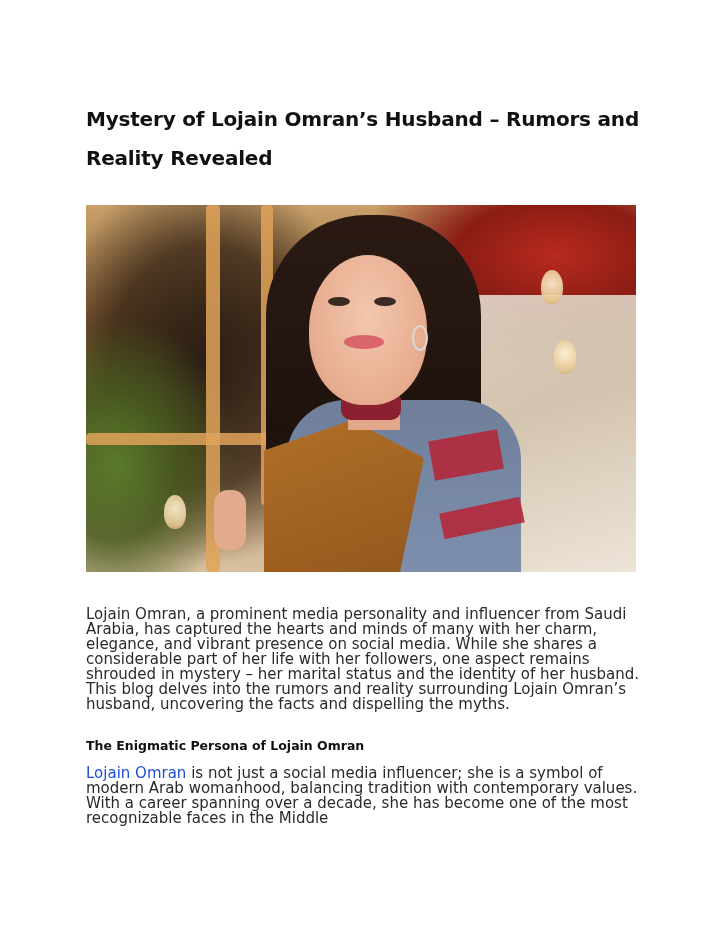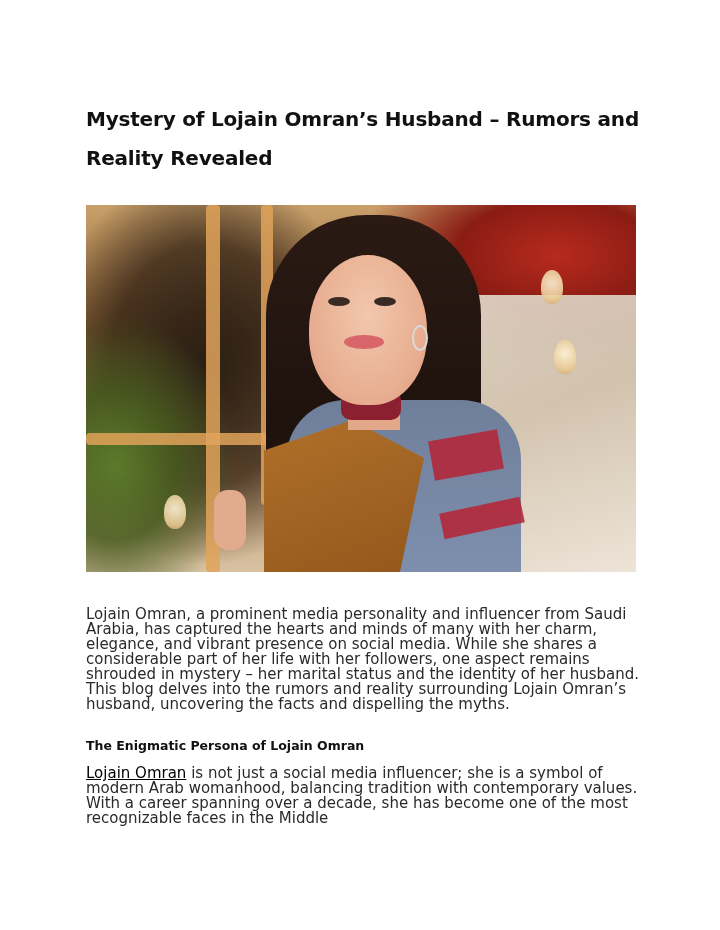--- a/index.html
+++ b/index.html
@@ -52,21 +52,21 @@
   .hand { position: absolute; left: 128px; top: 285px; width: 32px; height: 60px;
     background: #e2ab8e; border-radius: 14px; }
   .body-text {
     position: absolute; left: 86px; width: 560px; font-size: 15px; line-height: 15px;
     color: #2a2a2a; margin: 0;
   }
   .p1 { top: 607px; }
   .h2 { position: absolute; left: 86px; top: 738px; font-size: 12.5px; font-weight: bold;
     color: #111; margin: 0; }
   .p2 { top: 766px; }
-  .link { color: #000000; text-decoration: underline; }
+  .link { color: #1d4ed8; }
 </style>
 </head>
 <body>
 
 <div class="page">
 
   <h1 class="title">Mystery of Lojain Omran’s Husband – Rumors and Reality Revealed</h1>
 
   <div class="photo" role="img" aria-label="Portrait of Lojain Omran in a colorful embroidered dress with a brown vest, smiling, against a blurred warm-lit background">
     <div class="bg-layer"></div>

